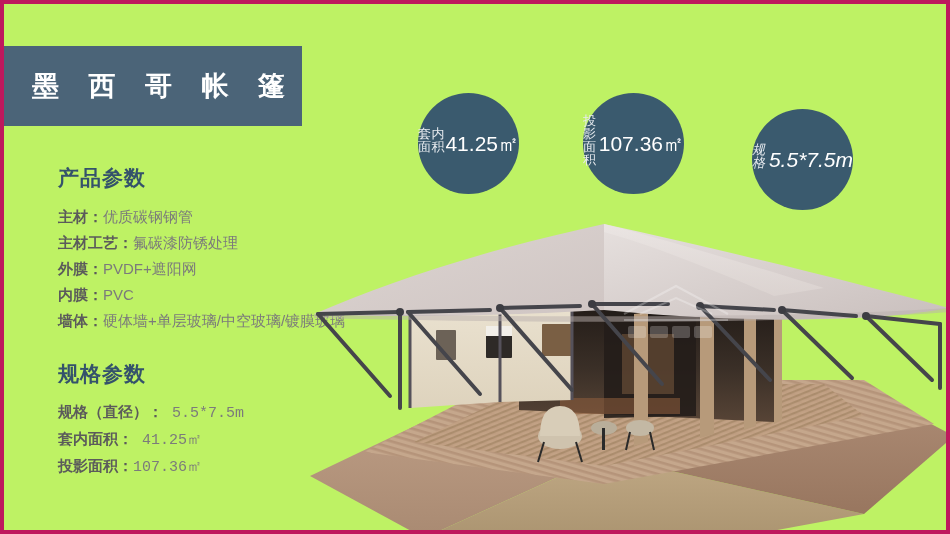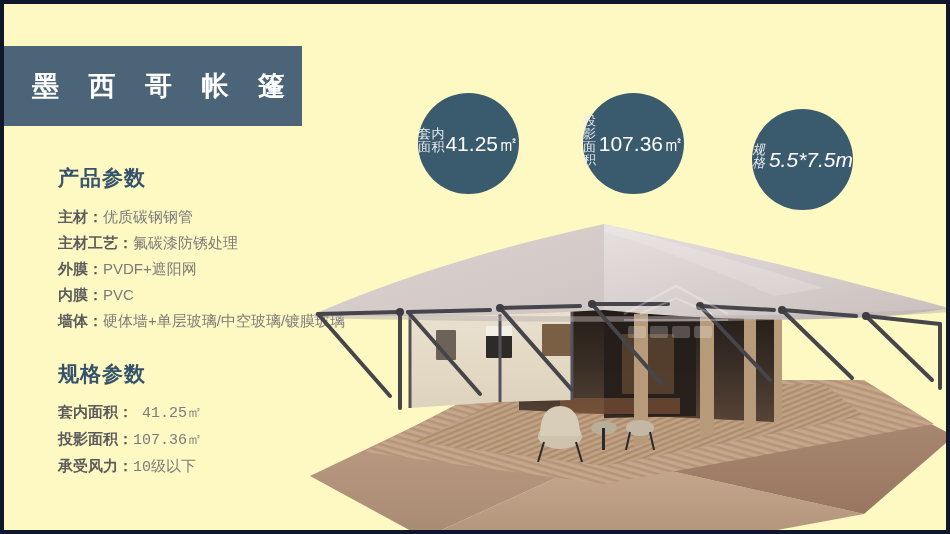--- a/index.html
+++ b/index.html
@@ -4,23 +4,23 @@
 <title>Mexico Tent Spec Sheet</title>
 <style>
   html,body{margin:0;padding:0;}
   body{
     width:950px;height:534px;overflow:hidden;
     background:#ffffff;
     font-family:"Liberation Sans","DejaVu Sans",sans-serif;
   }
   #page{
     position:relative;width:950px;height:534px;
-    background:#fef9c3;
+    background:#bef264;
     box-sizing:border-box;
-    border:4px solid #0f172a;
+    border:4px solid #be185d;
     overflow:hidden;
   }
 
   
   #title-banner{
     position:absolute;left:0;top:42px;width:298px;height:80px;
     background:#4b6478;
     display:flex;align-items:center;
   }
   #title-banner .title-text{
@@ -111,27 +111,27 @@
         <li class="spec-row">
           <span class="spec-label">墙体：</span><span class="spec-value">硬体墙+单层玻璃/中空玻璃/镀膜玻璃</span>
         </li>
       </ul>
     </div>
 
     <div class="section" id="spec-group-2">
       <div class="section-title">规格参数</div>
       <ul class="spec-list">
         <li class="spec-row">
+          <span class="spec-label">规格（直径）：</span><span class="spec-value"> 5.5*7.5m</span>
+        </li>
+        <li class="spec-row">
           <span class="spec-label">套内面积：</span><span class="spec-value"> 41.25㎡</span>
         </li>
         <li class="spec-row">
           <span class="spec-label">投影面积：</span><span class="spec-value">107.36㎡</span>
-        </li>
-        <li class="spec-row">
-          <span class="spec-label">承受风力：</span><span class="spec-value">10级以下</span>
         </li>
       </ul>
     </div>
 
   </div>
 
   <div id="tent-figure">
     <svg viewBox="0 0 650 354" xmlns="http://www.w3.org/2000/svg">
       <defs>
         <linearGradient id="gCanopyL" x1="0" y1="0" x2="1" y2="1">

